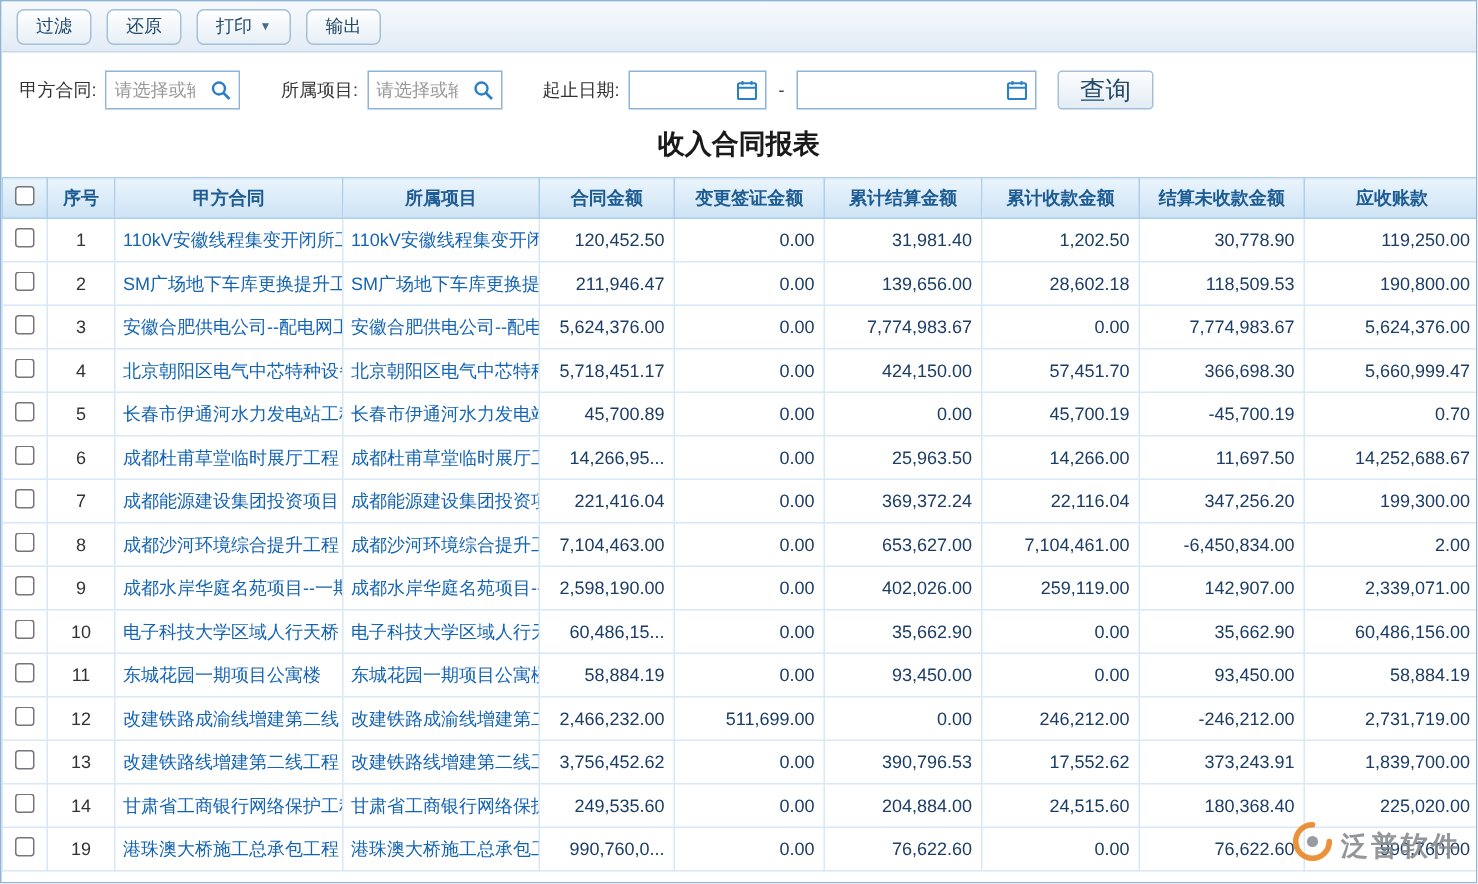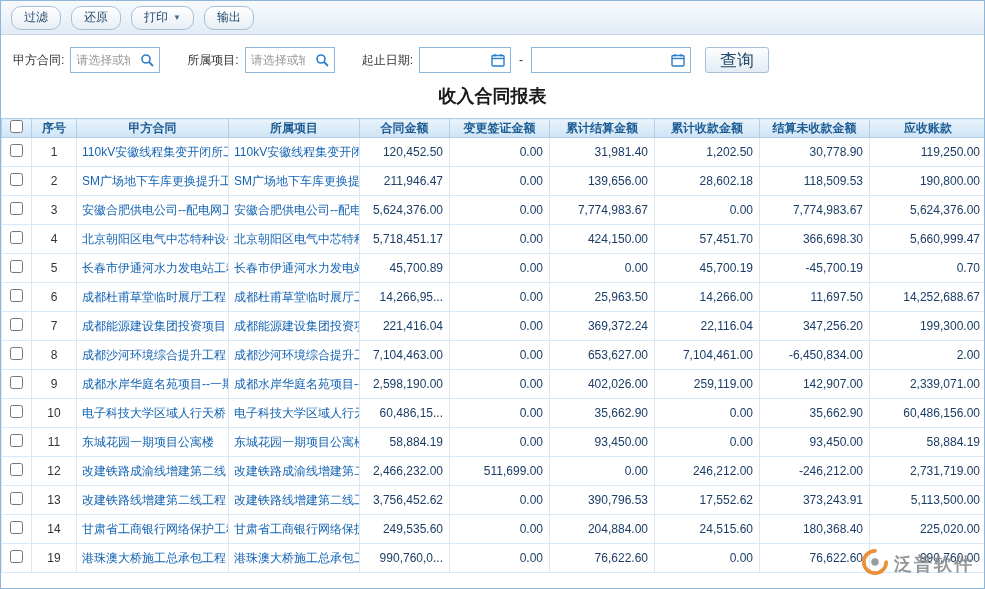--- a/index.html
+++ b/index.html
@@ -19,21 +19,21 @@
     height: 34px;
     display: flex; align-items: center; gap: 10px;
     padding: 0 10px;
     background: linear-gradient(#f7fafd, #e2ecf5);
     border-bottom: 1px solid #c3d7e8;
   }
   .tb-btn {
     height: 24px;
     padding: 0 12px;
     border: 1px solid #a4c0da;
-    border-radius: 10px;
+    border-radius: 5px;
     background: linear-gradient(#ffffff, #e7eff6);
     color: #234a6b;
     font-size: 12px;
     display: inline-flex; align-items: center; gap: 5px;
     cursor: pointer;
     font-family: inherit;
   }
   .tb-btn .caret { font-size: 8px; color: #4a6a8a; line-height: 1; }
   
   .filter-row {
@@ -83,21 +83,21 @@
     padding: 9px 0 10px 0;
   }
   
   table {
     width: 100%;
     border-collapse: collapse;
     table-layout: fixed;
     font-size: 12px;
   }
   thead th {
-    height: 19px;
+    height: 27px;
     background: linear-gradient(#eaf4fc, #cde3f5);
     border: 1px solid #aecfeb;
     color: #1d5c93;
     font-weight: bold;
     text-align: center;
     padding: 0 3px;
     overflow: hidden; white-space: nowrap;
     cursor: pointer;
   }
   tbody td {
@@ -457,21 +457,21 @@
       <a>改建铁路线增建第二线工程</a>
     </td>
     <td class="c-link">
       <a>改建铁路线增建第二线工程</a>
     </td>
     <td class="c-num">3,756,452.62</td>
     <td class="c-num">0.00</td>
     <td class="c-num">390,796.53</td>
     <td class="c-num">17,552.62</td>
     <td class="c-num">373,243.91</td>
-    <td class="c-num">5,113,500.00</td>
+    <td class="c-num">1,839,700.00</td>
   </tr>
         <tr>
     <td class="c-check">
       <input type="checkbox" style="">
     </td>
     <td class="c-seq">14</td>
     <td class="c-link">
       <a>甘肃省工商银行网络保护工程</a>
     </td>
     <td class="c-link">

